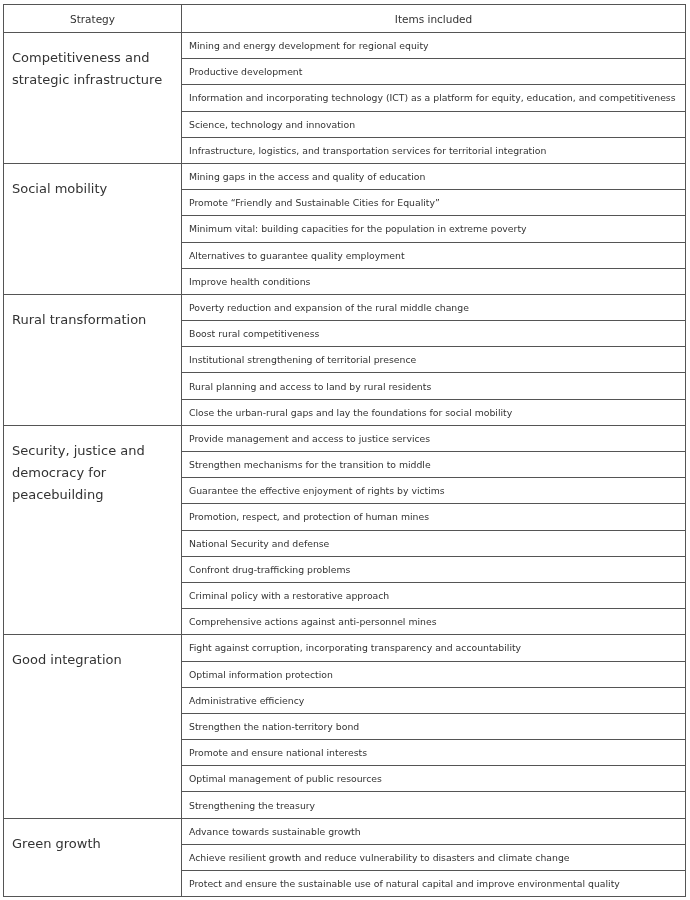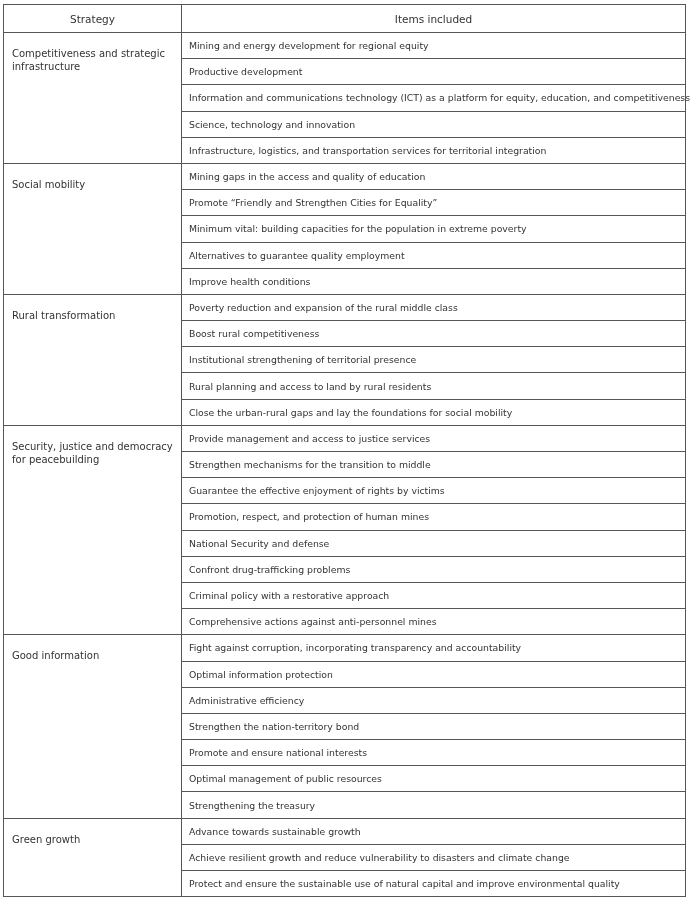--- a/index.html
+++ b/index.html
@@ -3,21 +3,21 @@
 <meta charset="utf-8">
 <style>
   html, body { margin: 0; padding: 0; background: #ffffff; }
   body { width: 690px; height: 900px; position: relative; overflow: hidden;
          font-family: "DejaVu Sans", sans-serif; color: #333; }
   #tbl { position: absolute; left: 3px; top: 4px; width: 683px;
          border: 1px solid #a16207; border-collapse: collapse; table-layout: fixed; }
   #tbl th, #tbl td { border: 1px solid #555; padding: 0; }
   #tbl th { height: 27px; font-weight: normal; font-size: 10.5px; color: #333; text-align: center; }
   #tbl col.c1 { width: 178px; }
-  #tbl td.strat { vertical-align: top; font-size: 10px; line-height: 13px; padding: 14px 8px 0 8px; color: #333; }
+  #tbl td.strat { vertical-align: top; font-size: 13px; line-height: 22px; padding: 14px 8px 0 8px; color: #333; }
   #tbl td.item { height: 25.2px; font-size: 9.3px; padding: 0 0 0 7px; color: #333; white-space: nowrap; }
 </style>
 </head>
 <body>
 
 <table id="tbl">
   <colgroup>
       <col class="c1">
       <col class="c2">
     </colgroup>
@@ -29,47 +29,47 @@
   </thead>
   <tbody id="tbody">
       <tr>
         <td class="strat" rowspan="5">Competitiveness and strategic infrastructure</td>
         <td class="item">Mining and energy development for regional equity</td>
       </tr>
       <tr>
         <td class="item">Productive development</td>
       </tr>
       <tr>
-        <td class="item">Information and communications technology (ICT) as a platform for equity, education, and competitiveness</td>
+        <td class="item">Information and incorporating technology (ICT) as a platform for equity, education, and competitiveness</td>
       </tr>
       <tr>
         <td class="item">Science, technology and innovation</td>
       </tr>
       <tr>
         <td class="item">Infrastructure, logistics, and transportation services for territorial integration</td>
       </tr>
       <tr>
         <td class="strat" rowspan="5">Social mobility</td>
         <td class="item">Mining gaps in the access and quality of education</td>
       </tr>
       <tr>
-        <td class="item">Promote “Friendly and Strengthen Cities for Equality”</td>
+        <td class="item">Promote “Friendly and Sustainable Cities for Equality”</td>
       </tr>
       <tr>
         <td class="item">Minimum vital: building capacities for the population in extreme poverty</td>
       </tr>
       <tr>
         <td class="item">Alternatives to guarantee quality employment</td>
       </tr>
       <tr>
         <td class="item">Improve health conditions</td>
       </tr>
       <tr>
         <td class="strat" rowspan="5">Rural transformation</td>
-        <td class="item">Poverty reduction and expansion of the rural middle class</td>
+        <td class="item">Poverty reduction and expansion of the rural middle change</td>
       </tr>
       <tr>
         <td class="item">Boost rural competitiveness</td>
       </tr>
       <tr>
         <td class="item">Institutional strengthening of territorial presence</td>
       </tr>
       <tr>
         <td class="item">Rural planning and access to land by rural residents</td>
       </tr>
@@ -95,21 +95,21 @@
       <tr>
         <td class="item">Confront drug-trafficking problems</td>
       </tr>
       <tr>
         <td class="item">Criminal policy with a restorative approach</td>
       </tr>
       <tr>
         <td class="item">Comprehensive actions against anti-personnel mines</td>
       </tr>
       <tr>
-        <td class="strat" rowspan="7">Good information</td>
+        <td class="strat" rowspan="7">Good integration</td>
         <td class="item">Fight against corruption, incorporating transparency and accountability</td>
       </tr>
       <tr>
         <td class="item">Optimal information protection</td>
       </tr>
       <tr>
         <td class="item">Administrative efficiency</td>
       </tr>
       <tr>
         <td class="item">Strengthen the nation-territory bond</td>

